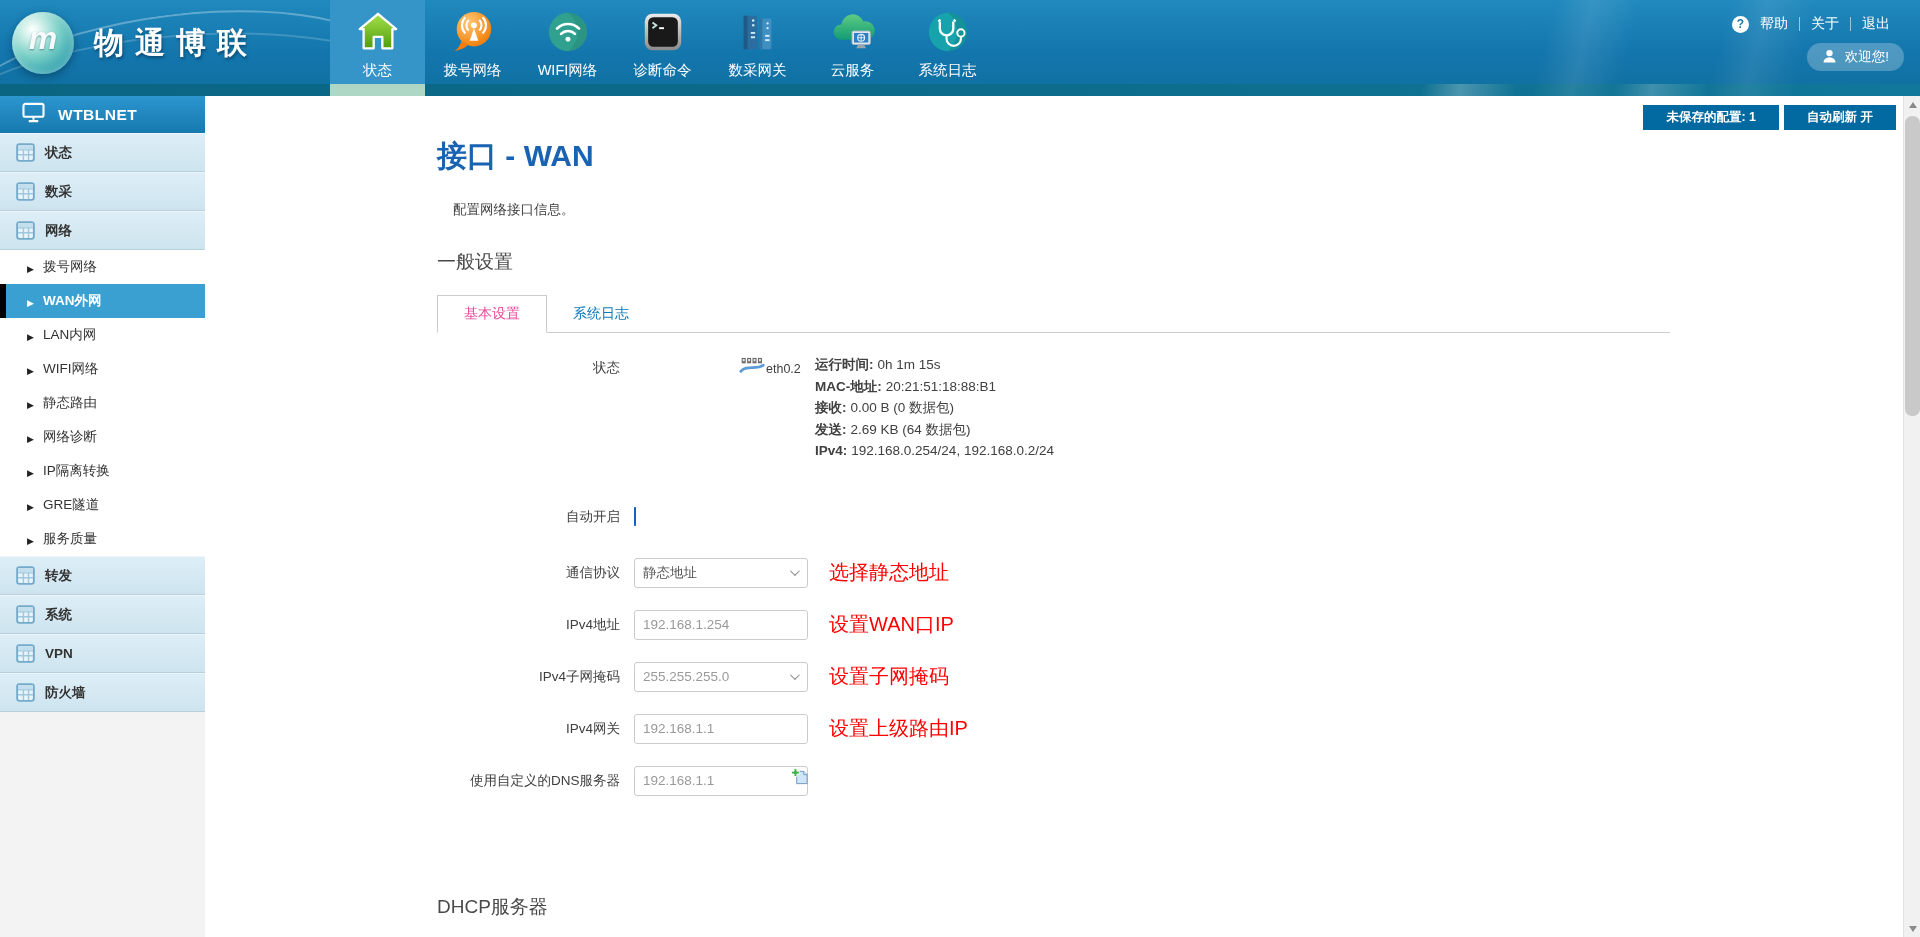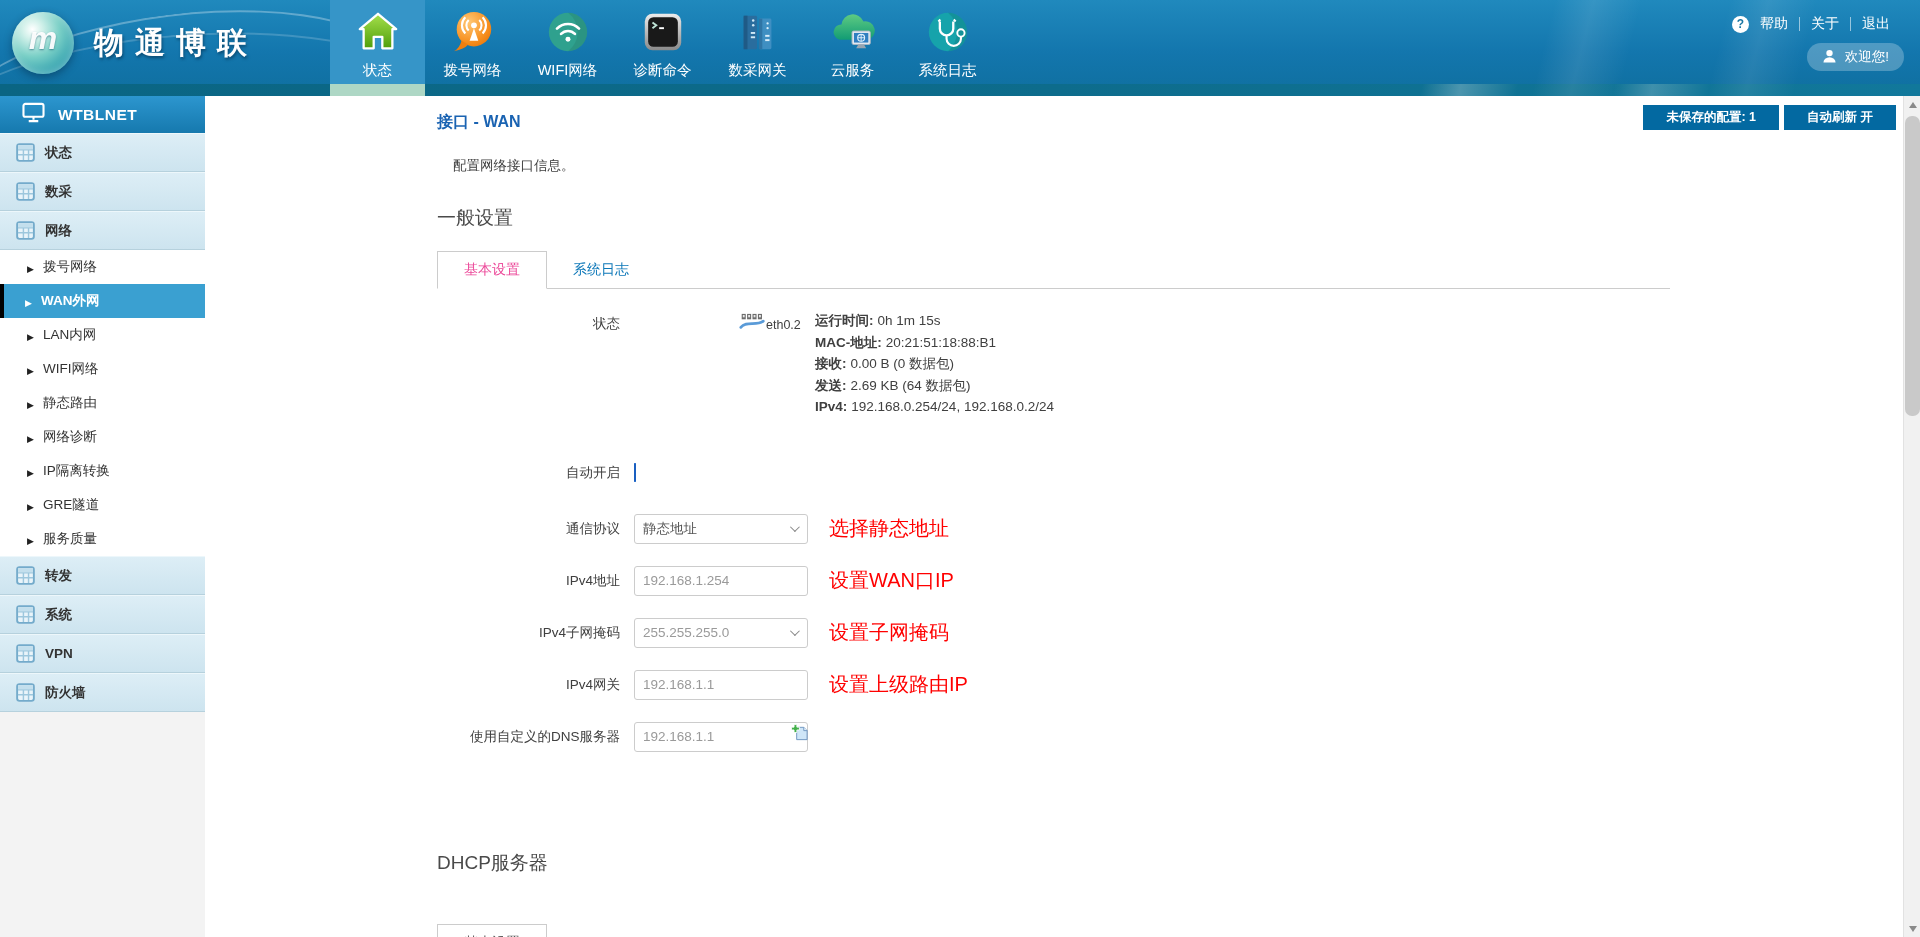--- a/index.html
+++ b/index.html
@@ -56,31 +56,31 @@
   .side-hdr { height:37px; background:linear-gradient(180deg,#2c96cf 0%,#1679ae 100%);
               color:#fff; font-weight:bold; font-size:15.5px; letter-spacing:.5px;
               display:flex; align-items:center; padding-left:22px; gap:13px; }
   .side-item { display:flex; align-items:center; cursor:pointer; color:#333; font-size:13.5px; }
   .side-item.top { height:39px; background:linear-gradient(180deg,#ddeef6 0%,#cde4ef 100%);
                    border-bottom:1px solid #b6d1dd; border-top:1px solid #edf7fb;
                    padding-left:16px; gap:10px; font-weight:bold; }
   .grid-ic svg { display:block; }
   .side-item.sub { height:34px; background:#fff; padding-left:27px; gap:9px; }
   .side-item.sub .tri::before { content:"▶"; font-size:9px; color:#222; }
-  .side-item.sub.active { background:#3aa0d1; color:#fff; border-left:4px solid #000000; padding-left:21px; font-weight:bold; }
+  .side-item.sub.active { background:#3aa0d1; color:#fff; border-left:6px solid #000000; padding-left:21px; font-weight:bold; }
   .side-item.sub.active .tri::before { color:#fff; }
 
   
   .main { position:absolute; left:205px; top:96px; right:17px; bottom:0; background:#fff; overflow:hidden; }
   .badges { position:absolute; top:9px; right:7px; display:flex; gap:5px; }
   .badge { background:#0369a1; color:#fff; font-weight:bold; font-size:12.5px; padding:4px 23px;
            border-radius:0; cursor:pointer; white-space:nowrap; }
 
   .content { padding:16px 0 0 232px; }
-  .pg-title { font-size:16px; font-weight:bold; color:#1a63b2; }
+  .pg-title { font-size:30px; font-weight:bold; color:#1a63b2;margin-top:24px; }
   .pg-sub { margin:24px 8px 0 16px; font-size:13.5px; color:#404040; }
   .sec-h { margin-top:30px; font-size:19px; color:#4a4a4a; }
   .sec-h.dhcp { margin-top:98px; }
 
   .tabs { margin-top:20px; width:1233px; border-bottom:1px solid #ccc; display:flex; align-items:flex-end; }
   .tab { padding:9px 26px; font-size:14px; cursor:pointer; white-space:nowrap; }
   .tab.boxed { border:1px solid #ccc; border-bottom:1px solid #fff; margin-bottom:-1px; background:#fff; color:#ec4899; }
   .tab.link { color:#0c77b8; }
   .tab.bottom-tab { margin-top:48px; display:inline-block; border:1px solid #ccc; background:#fff; color:#555; }
 

